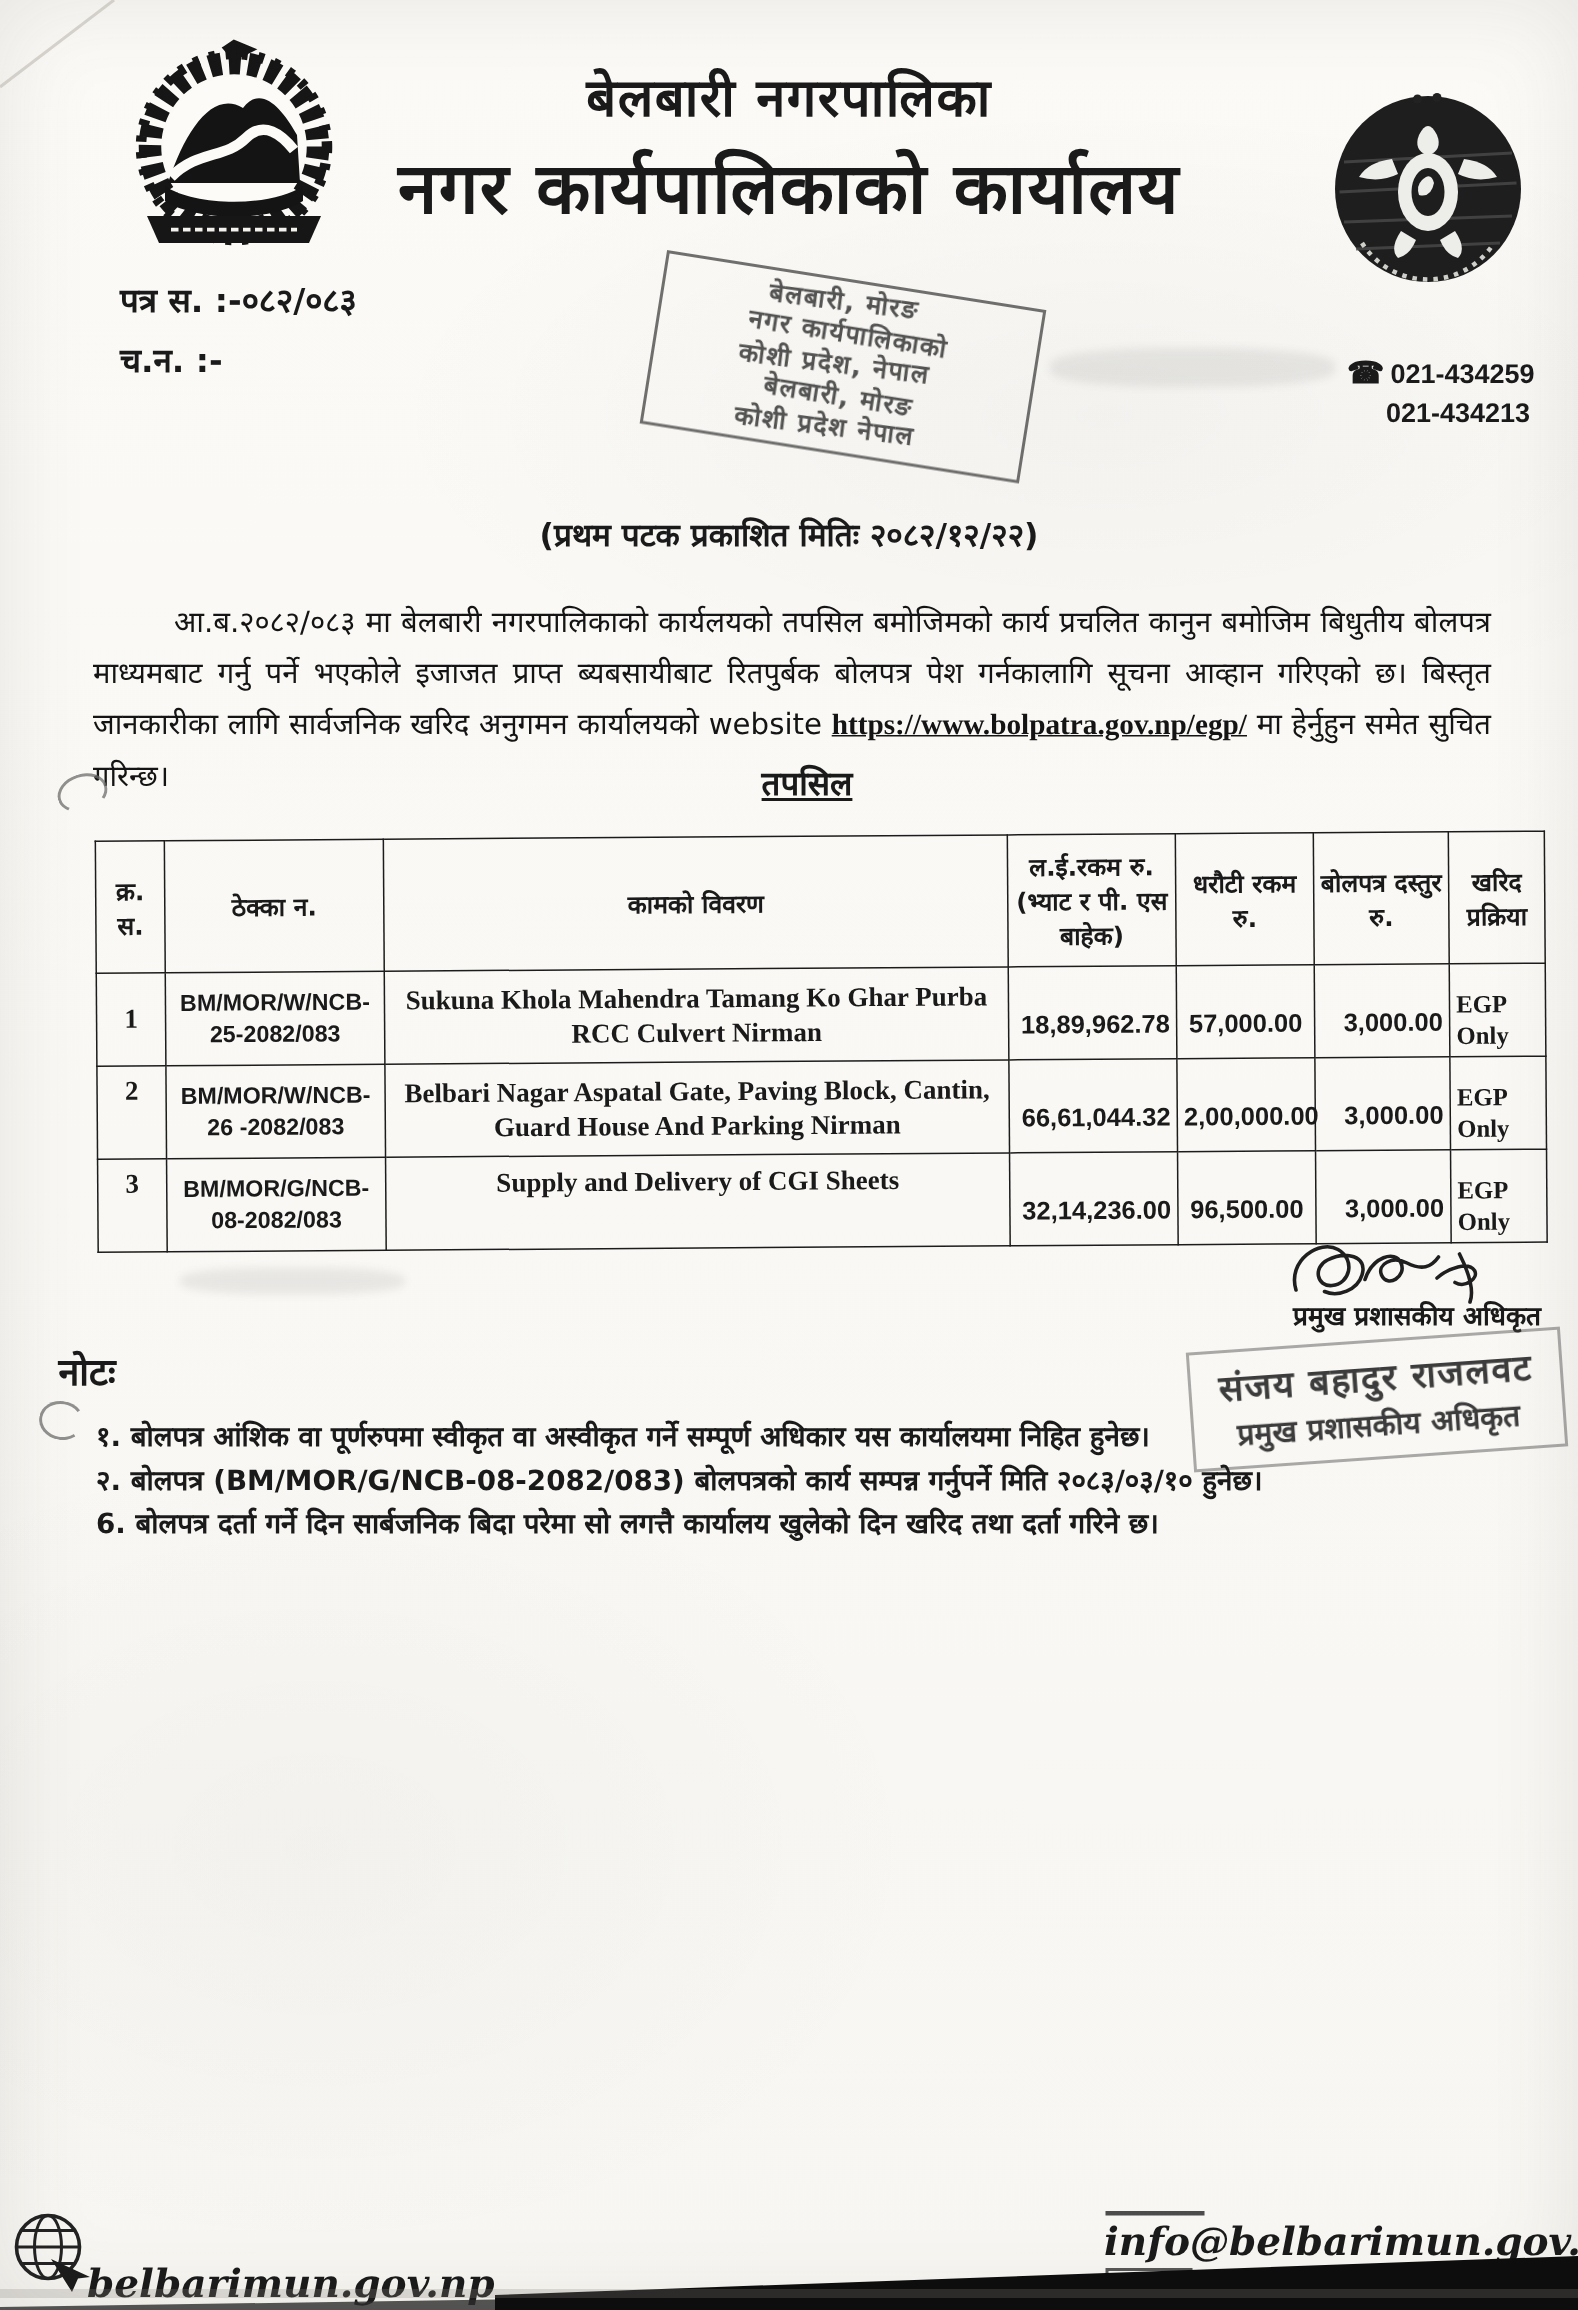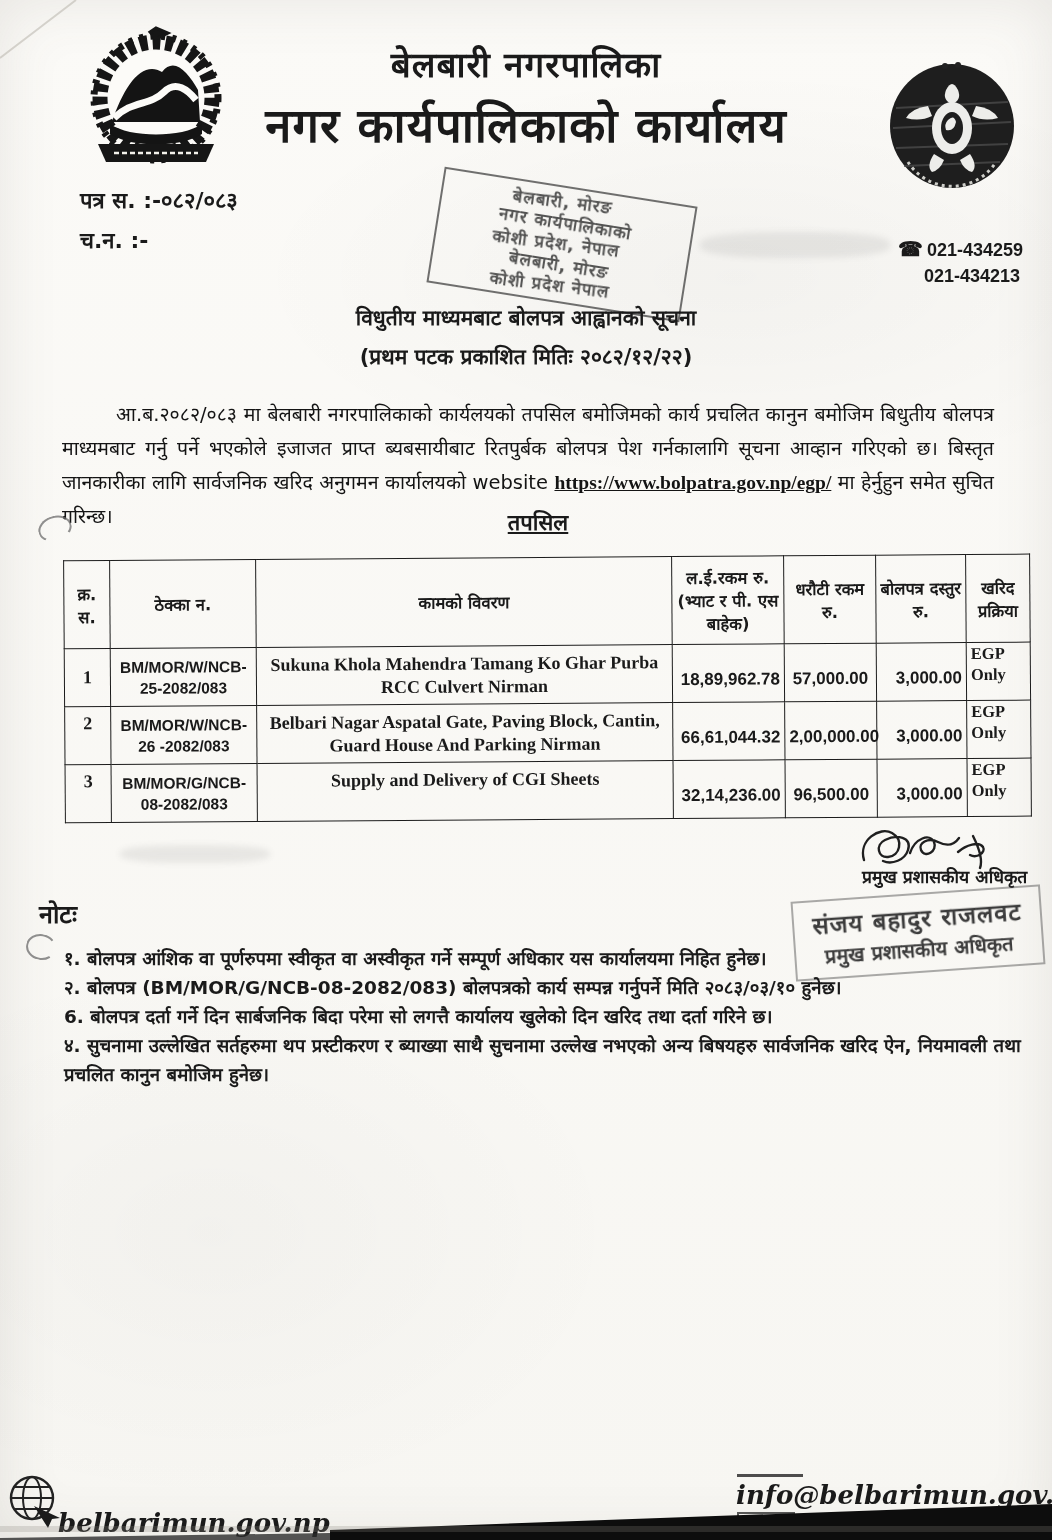--- a/index.html
+++ b/index.html
@@ -55,21 +55,21 @@
   th { font-size:16.5px; font-weight:bold; height:88px; }
   td { height:58px; }
   .c-sn { width:46px; } .c-no { width:146px; } .c-desc { width:416px; }
   .c-est { width:112px; } .c-dep { width:92px; } .c-fee { width:90px; } .c-proc { width:64px; }
   td.sn { text-align:center; font-weight:bold; font-family:"Liberation Serif", serif; font-size:18px; }
   td.sn.top { vertical-align:top; padding-top:6px; }
   td.cno { text-align:center; font-weight:bold; font-family:"Liberation Sans", sans-serif; font-size:15.5px; line-height:21px; }
   td.desc { text-align:center; font-weight:bold; font-family:"Liberation Serif", serif; font-size:18px; line-height:23px; }
   td.num { text-align:right; font-weight:bold; font-family:"Liberation Sans", sans-serif; font-size:17px; vertical-align:bottom; padding-bottom:12px; }
   td.num.mid { text-align:center; padding-right:4px; }
-  td.proc { text-align:left; font-weight:bold; font-family:"Liberation Serif", serif; font-size:16.5px; vertical-align:top; padding-top:0; line-height:21px; }
+  td.proc { text-align:left; font-weight:bold; font-family:"Liberation Serif", serif; font-size:16.5px; vertical-align:top; padding-top:16px; line-height:21px; }
 
   
   .sig-svg { top:820px; left:852px; }
   .sig-desig { top:864px; left:862px; font-size:17.5px; font-weight:bold; }
   .stamp-name {
     top:893px; left:793px; width:250px; text-align:center;
     transform:rotate(-4deg); color:#3c3c3c; filter:blur(0.45px);
     border:2px solid rgba(70,70,70,0.45); padding:6px 4px 8px;
   }
   .stamp-name .nm { font-size:24px; font-weight:bold; letter-spacing:1px; }
@@ -159,21 +159,20 @@
   <div class="abs center-stamp">
     <div class="box">
       <div class="ln">बेलबारी, मोरङ</div>
       <div class="ln">नगर कार्यपालिकाको</div>
       <div class="ln">कोशी प्रदेश, नेपाल</div>
       <div class="ln">बेलबारी, मोरङ</div>
       <div class="ln">कोशी प्रदेश नेपाल</div>
     </div>
   </div>
 
-  <div class="abs notice-title">विधुतीय माध्यमबाट बोलपत्र आह्वानको सूचना</div>
   <div class="abs notice-sub">(प्रथम पटक प्रकाशित मितिः २०८२/१२/२२)</div>
 
   <div class="abs body-para"><span>आ.ब.२०८२/०८३ मा बेलबारी नगरपालिकाको कार्यलयको तपसिल बमोजिमको कार्य प्रचलित कानुन बमोजिम बिधुतीय बोलपत्र माध्यमबाट गर्नु पर्ने भएकोले इजाजत प्राप्त ब्यबसायीबाट रितपुर्बक बोलपत्र पेश गर्नकालागि सूचना आव्हान गरिएको छ। बिस्तृत जानकारीका लागि सार्वजनिक खरिद अनुगमन कार्यालयको website </span><span class="url">https://www.bolpatra.gov.np/egp/</span><span> मा हेर्नुहुन समेत सुचित गरिन्छ।</span></div>
 
   <div class="abs tapasil">तपसिल</div>
 
   <div class="abs tablewrap">
     <table>
       <colgroup>
         <col class="c-sn">
@@ -235,21 +234,20 @@
   <div class="abs stamp-name">
     <div class="nm">संजय बहादुर राजलवट</div>
     <div class="ds">प्रमुख प्रशासकीय अधिकृत</div>
   </div>
 
   <div class="abs notes-label">नोटः</div>
   <div class="abs notes">
     <div class="item">१. बोलपत्र आंशिक वा पूर्णरुपमा स्वीकृत वा अस्वीकृत गर्ने सम्पूर्ण अधिकार यस कार्यालयमा निहित हुनेछ।</div>
     <div class="item">२. बोलपत्र (BM/MOR/G/NCB-08-2082/083) बोलपत्रको कार्य सम्पन्न गर्नुपर्ने मिति २०८३/०३/१०  हुनेछ।</div>
     <div class="item">6. बोलपत्र दर्ता गर्ने दिन सार्बजनिक बिदा परेमा सो लगत्तै कार्यालय खुलेको दिन खरिद तथा दर्ता गरिने छ।</div>
-    <div class="item">४. सुचनामा उल्लेखित सर्तहरुमा थप प्रस्टीकरण र ब्याख्या साथै सुचनामा उल्लेख नभएको अन्य बिषयहरु सार्वजनिक खरिद ऐन, नियमावली तथा प्रचलित कानुन बमोजिम हुनेछ।</div>
   </div>
 
   <div class="abs punch punch1"></div>
   <div class="abs punch punch2"></div>
 
   <svg class="abs" style="top:1474px;left:8px" width="52" height="58" viewBox="0 0 52 58">
     <circle cx="24" cy="24" r="21" fill="none" stroke="#222" stroke-width="2.4"></circle>
     <ellipse cx="24" cy="24" rx="9" ry="21" fill="none" stroke="#222" stroke-width="2"></ellipse>
     <line x1="3" y1="24" x2="45" y2="24" stroke="#222" stroke-width="2"></line>
     <line x1="6" y1="13" x2="42" y2="13" stroke="#222" stroke-width="2"></line>

